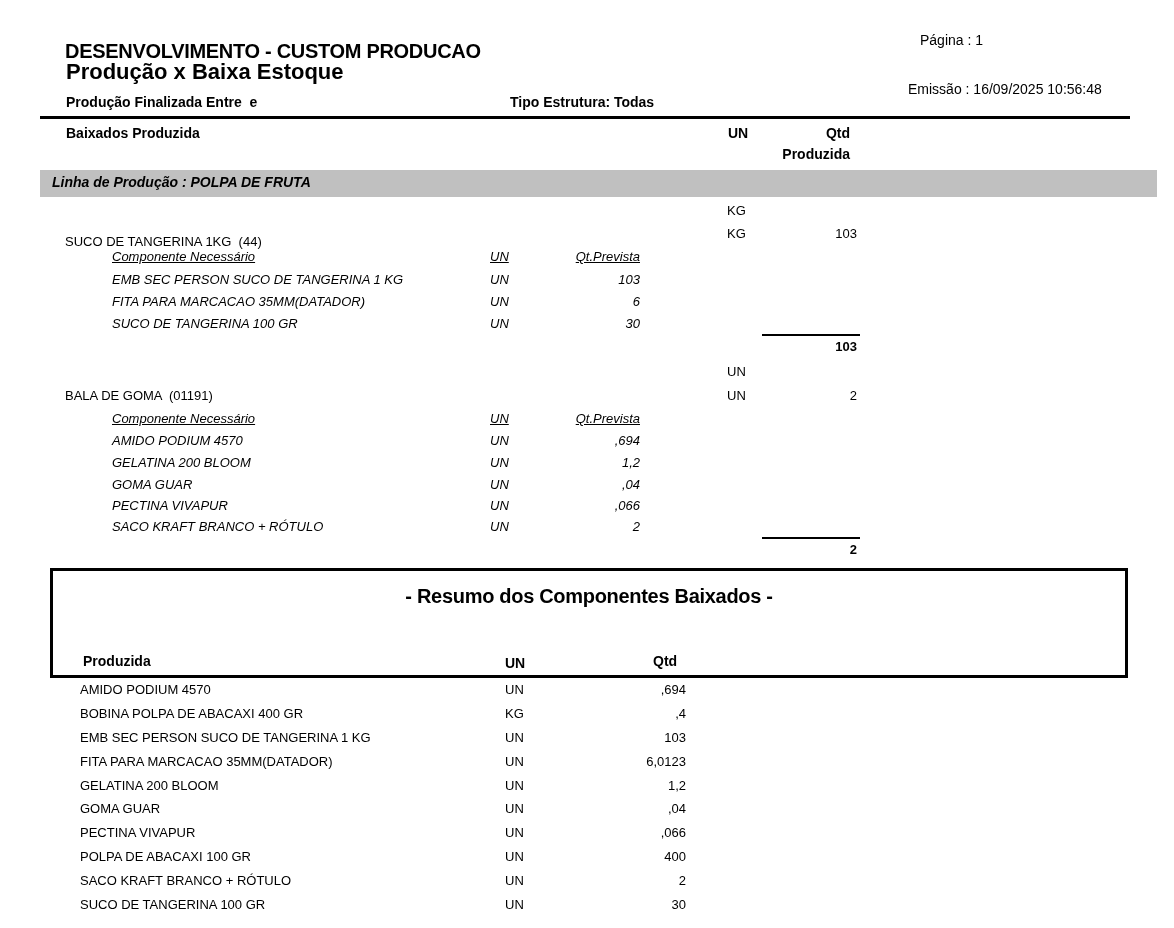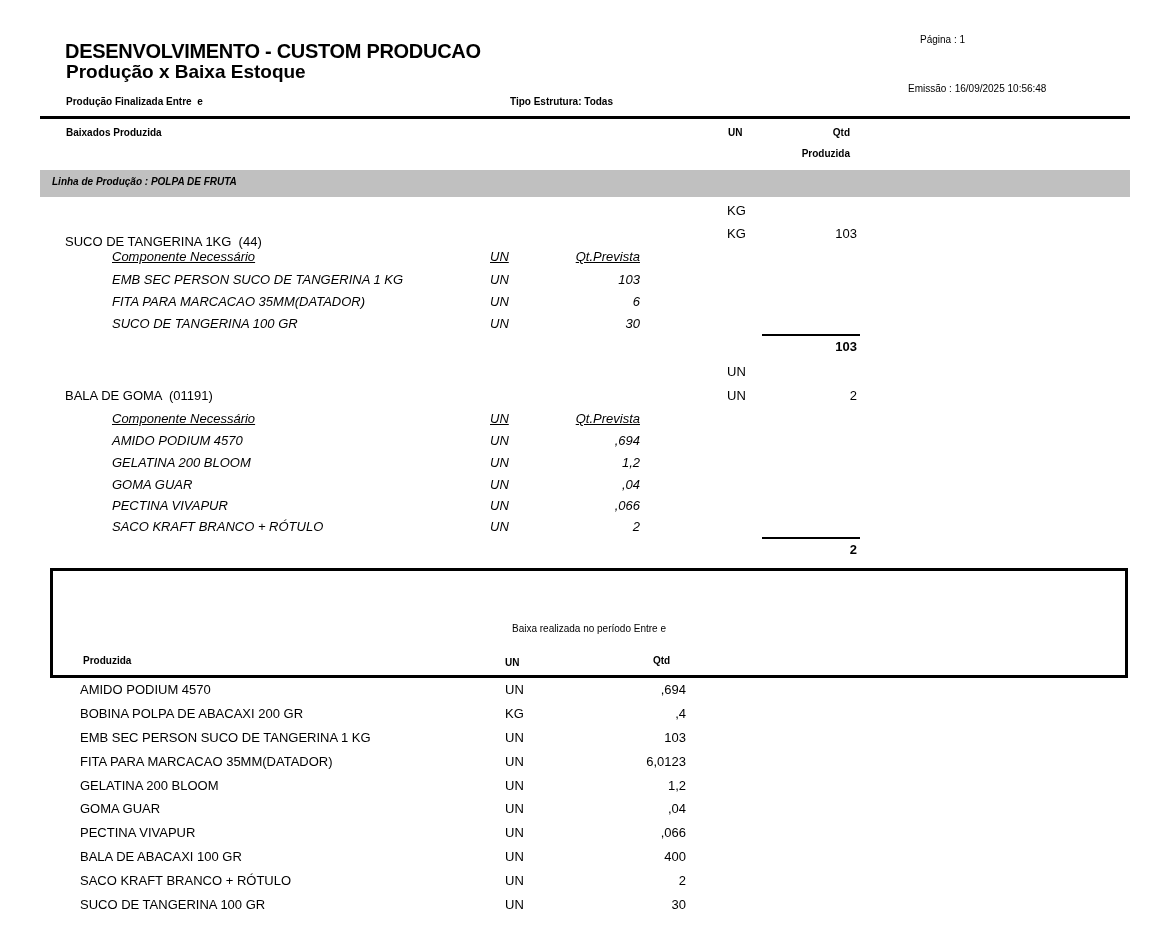--- a/index.html
+++ b/index.html
@@ -4,25 +4,25 @@
 <style>
   html,body{margin:0;padding:0;background:#ffffff;}
   body{width:1174px;height:928px;position:relative;overflow:hidden;
        font-family:"Liberation Sans","DejaVu Sans",sans-serif;color:#000;}
   .abs{position:absolute;white-space:pre;}
   .b{font-weight:bold;}
   .i{font-style:italic;}
   .u{text-decoration:underline;}
   .r{text-align:right;}
   .s13{font-size:13px;line-height:15px;}
-  .s14{font-size:10px;line-height:16px;}
-  .s16{font-size:19px;line-height:19px;}
+  .s14{font-size:14px;line-height:16px;}
+  .s16{font-size:22px;line-height:19px;}
   .s20{font-size:20px;line-height:22px;letter-spacing:-0.3px;}
   .hrule{position:absolute;background:#000;}
-  .band{position:absolute;left:40px;width:1090px;height:27px;background:#c0c0c0;}
+  .band{position:absolute;left:40px;width:1090px;height:27px;background:#c0c0c0;padding-left:27px;}
   .band span{position:absolute;left:12px;top:4px;}
   .qty-main{position:absolute;left:757px;width:100px;text-align:right;white-space:pre;}
   .qty-comp{position:absolute;left:540px;width:100px;text-align:right;white-space:pre;}
   .un-main{position:absolute;left:727px;white-space:pre;}
   .un-comp{position:absolute;left:490px;white-space:pre;}
   .cname{position:absolute;left:112px;white-space:pre;}
   .pname{position:absolute;left:65px;white-space:pre;}
   .sum-box{position:absolute;left:50px;top:568px;width:1078px;height:110px;
            border:3px solid #000;box-sizing:border-box;}
   .sum-title{position:absolute;left:0;top:14px;width:100%;text-align:center;}
@@ -103,31 +103,31 @@
 <div class="qty-comp s13 i" style="top:498px;">,066</div>
 
 <div class="cname s13 i" style="top:519px;">SACO KRAFT BRANCO + RÓTULO</div>
 <div class="un-comp s13 i" style="top:519px;">UN</div>
 <div class="qty-comp s13 i" style="top:519px;">2</div>
 
 <div class="hrule" style="left:762px;top:537px;width:98px;height:2px;"></div>
 <div class="qty-main s13 b" style="top:542px;">2</div>
 
 <div class="sum-box">
-  <div class="sum-sub s14">Baixa realizada no período Entre  e</div>
+  <div class="sum-title b s20">- Resumo dos Componentes Baixados -</div>
   <div class="abs b s14" style="left:30px;top:82px;">Produzida</div>
   <div class="abs b s14" style="left:452px;top:84px;">UN</div>
   <div class="abs b s14" style="left:600px;top:82px;">Qtd</div>
 </div>
 
 <div class="sum-name s13" style="top:682px;">AMIDO PODIUM 4570</div>
 <div class="sum-un s13" style="top:682px;">UN</div>
 <div class="sum-qty s13" style="top:682px;">,694</div>
 
-<div class="sum-name s13" style="top:706px;">BOBINA POLPA DE ABACAXI 200 GR</div>
+<div class="sum-name s13" style="top:706px;">BOBINA POLPA DE ABACAXI 400 GR</div>
 <div class="sum-un s13" style="top:706px;">KG</div>
 <div class="sum-qty s13" style="top:706px;">,4</div>
 
 <div class="sum-name s13" style="top:730px;">EMB SEC PERSON SUCO DE TANGERINA 1 KG</div>
 <div class="sum-un s13" style="top:730px;">UN</div>
 <div class="sum-qty s13" style="top:730px;">103</div>
 
 <div class="sum-name s13" style="top:754px;">FITA PARA MARCACAO 35MM(DATADOR)</div>
 <div class="sum-un s13" style="top:754px;">UN</div>
 <div class="sum-qty s13" style="top:754px;">6,0123</div>
@@ -137,21 +137,21 @@
 <div class="sum-qty s13" style="top:778px;">1,2</div>
 
 <div class="sum-name s13" style="top:801px;">GOMA GUAR</div>
 <div class="sum-un s13" style="top:801px;">UN</div>
 <div class="sum-qty s13" style="top:801px;">,04</div>
 
 <div class="sum-name s13" style="top:825px;">PECTINA VIVAPUR</div>
 <div class="sum-un s13" style="top:825px;">UN</div>
 <div class="sum-qty s13" style="top:825px;">,066</div>
 
-<div class="sum-name s13" style="top:849px;">BALA DE ABACAXI 100 GR</div>
+<div class="sum-name s13" style="top:849px;">POLPA DE ABACAXI 100 GR</div>
 <div class="sum-un s13" style="top:849px;">UN</div>
 <div class="sum-qty s13" style="top:849px;">400</div>
 
 <div class="sum-name s13" style="top:873px;">SACO KRAFT BRANCO + RÓTULO</div>
 <div class="sum-un s13" style="top:873px;">UN</div>
 <div class="sum-qty s13" style="top:873px;">2</div>
 
 <div class="sum-name s13" style="top:897px;">SUCO DE TANGERINA 100 GR</div>
 <div class="sum-un s13" style="top:897px;">UN</div>
 <div class="sum-qty s13" style="top:897px;">30</div>

